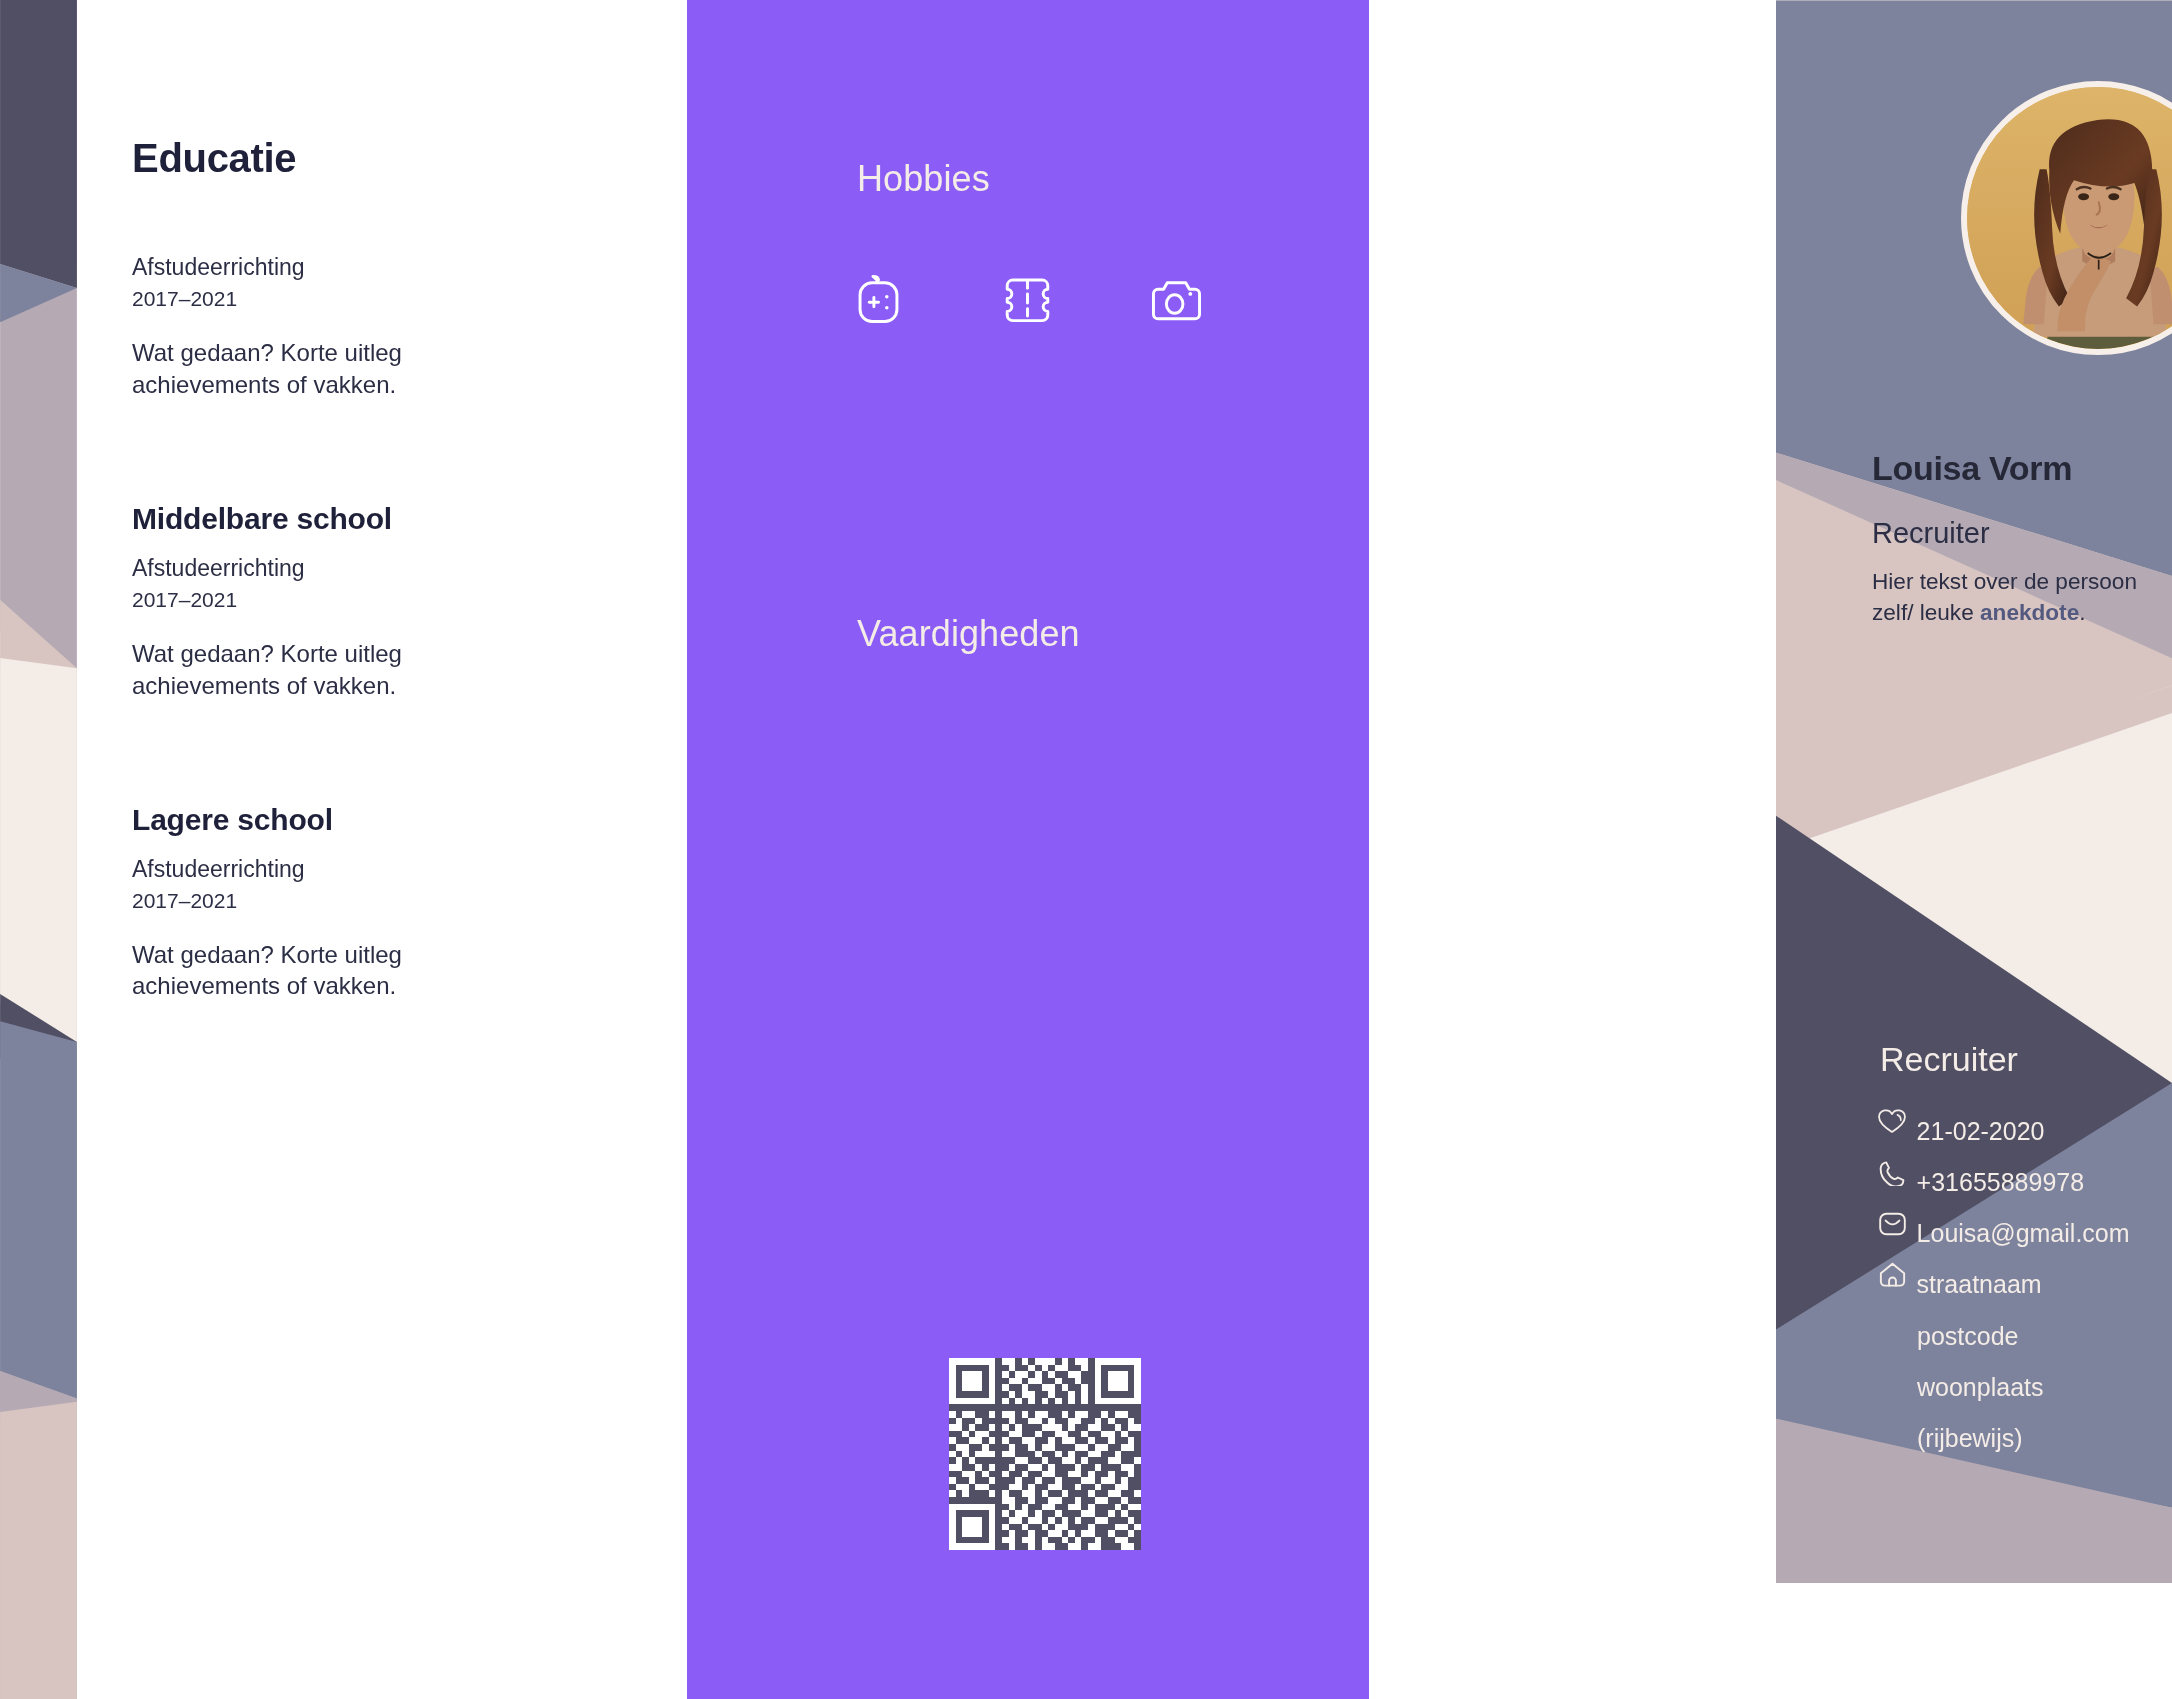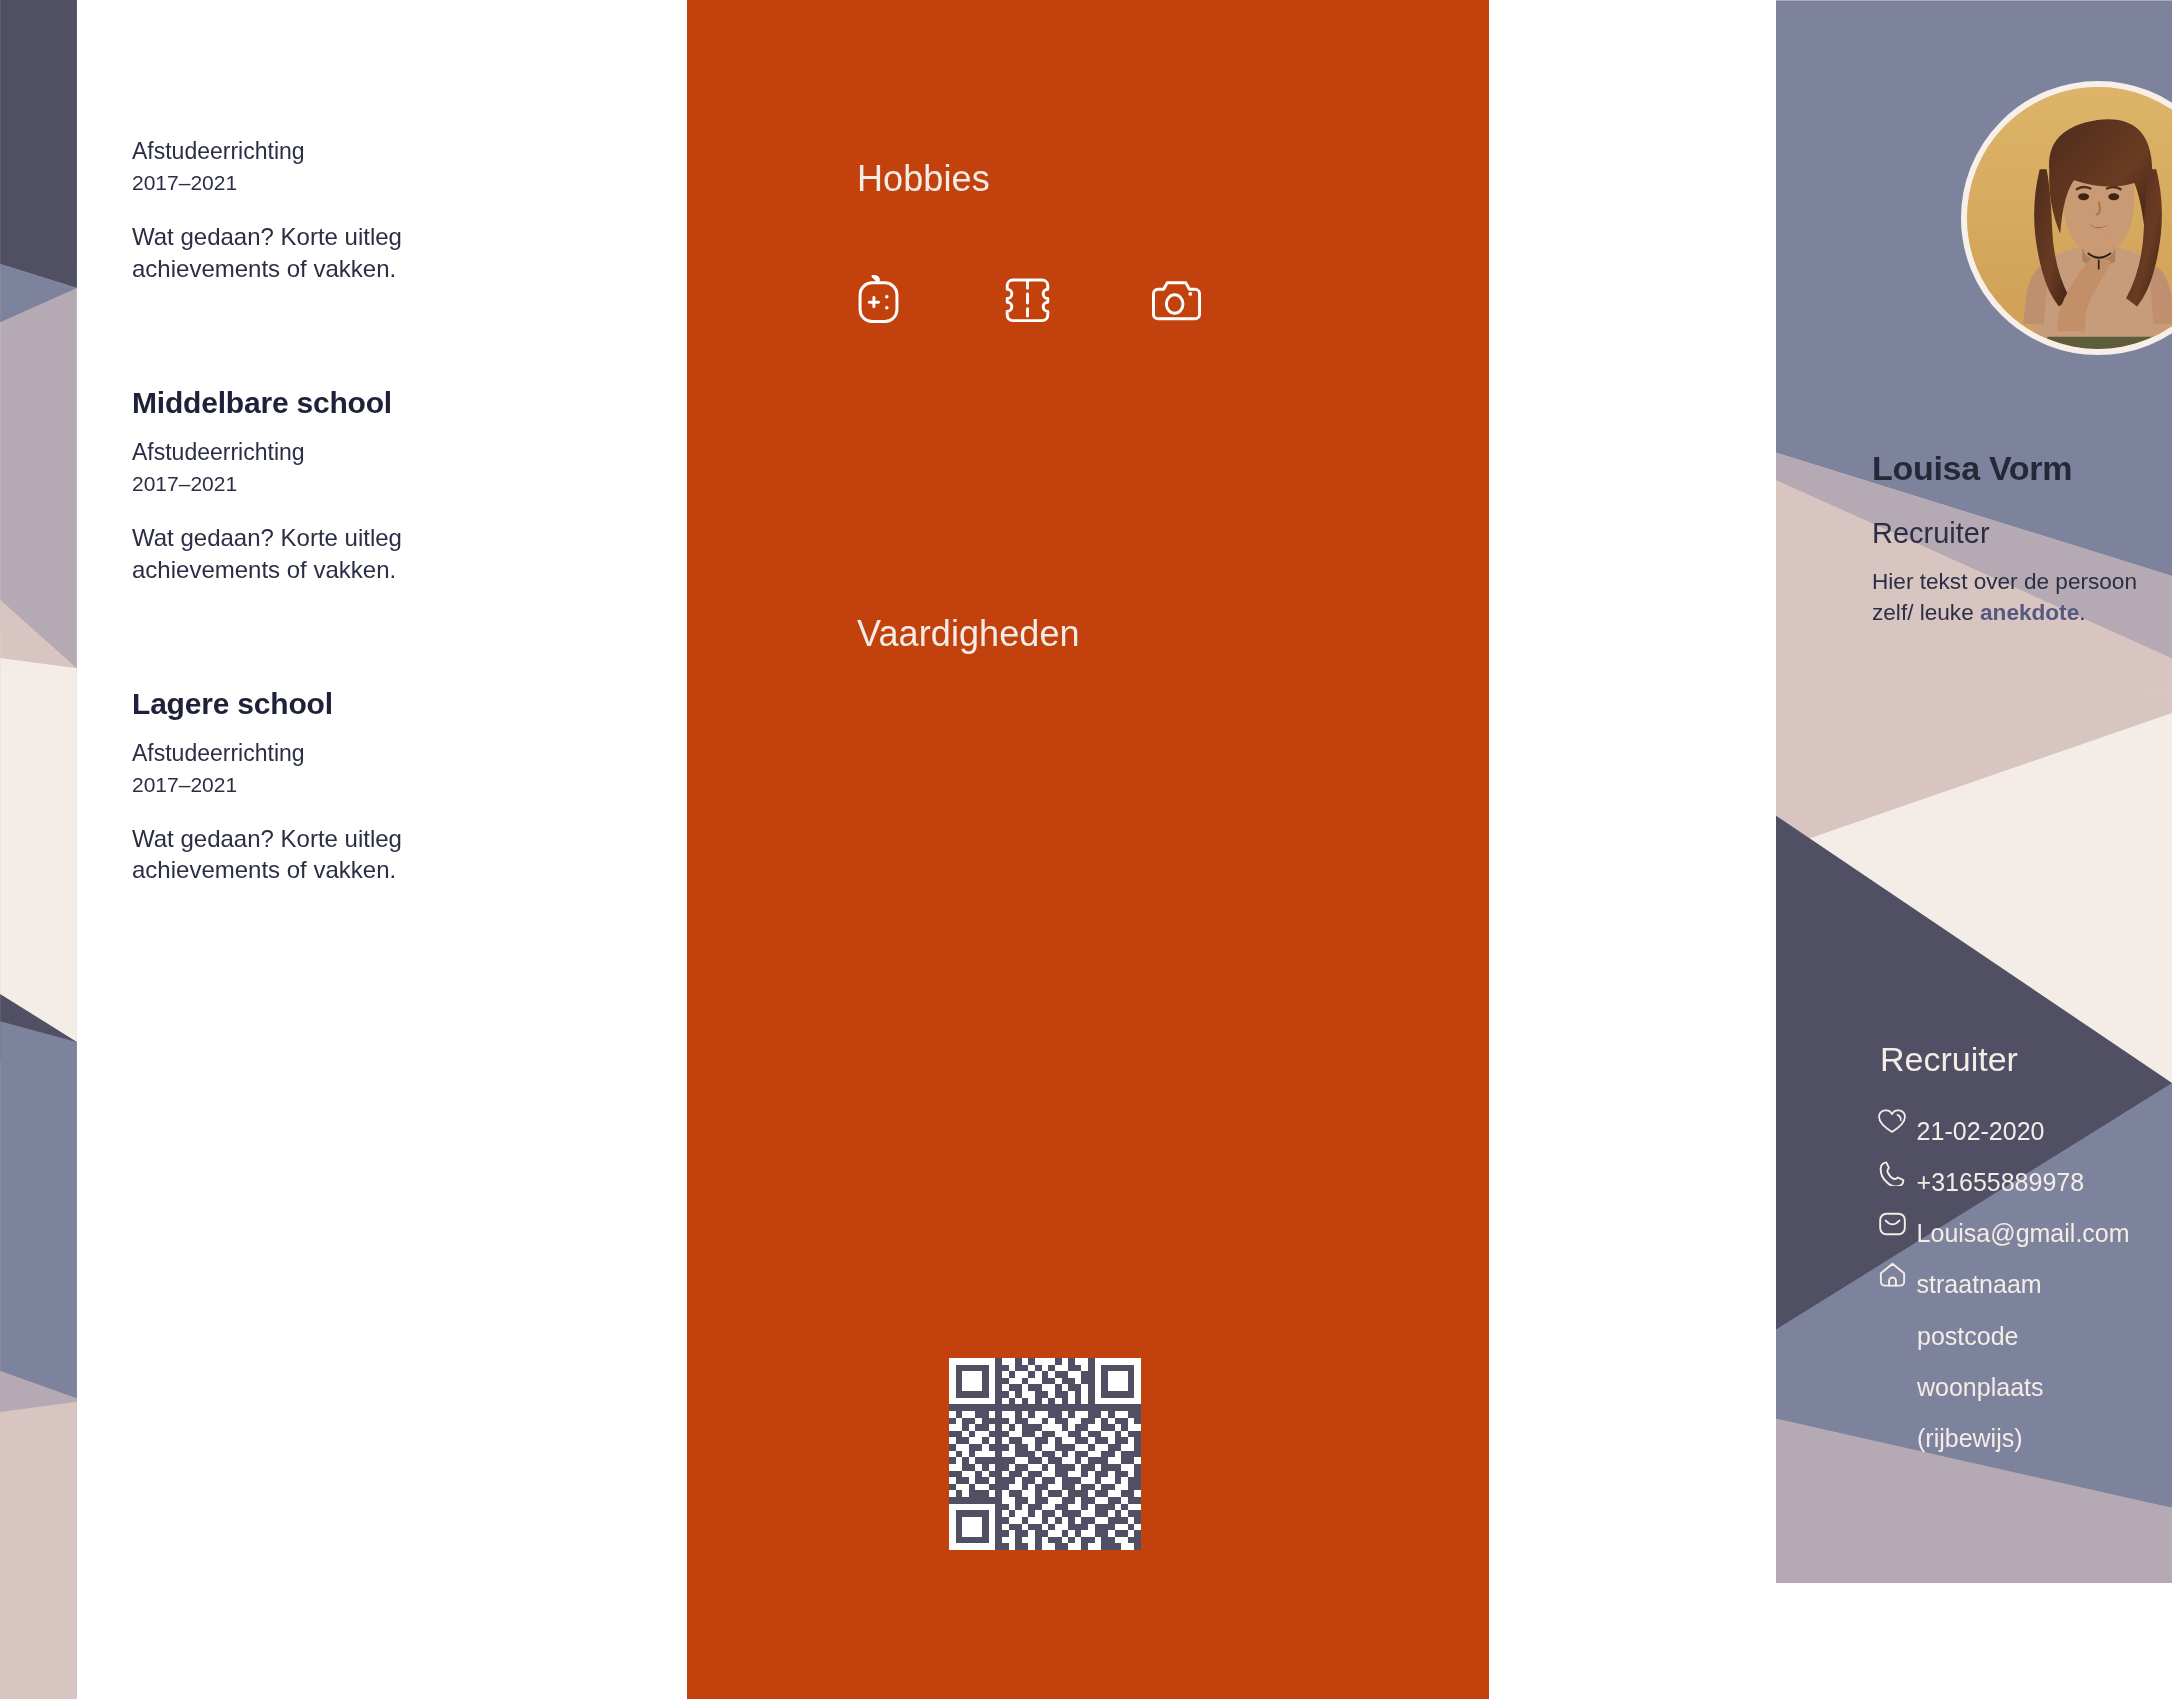--- a/index.html
+++ b/index.html
@@ -80,22 +80,22 @@
     color: #2b2e44;
     margin: 0;
     line-height: 1.32;
     max-width: 391px;
   }
 
   
   .panel-mid {
     position: absolute;
     left: 687px; top: 0;
-    width: 802px; height: 1700px;
-    background: #c2410c;
+    width: 682px; height: 1700px;
+    background: #8b5cf6;
   }
   .mid-hobbies-title {
     position: absolute;
     left: 170px; top: 158px;
     font-size: 36px;
     font-weight: 400;
     color: #f4ece6;
     letter-spacing: 0.1px;
     margin: 0;
   }
@@ -235,20 +235,21 @@
       <polygon points="0,1450 112,1520 0,1545" fill="#504f64"></polygon>
       <polygon points="0,1490 112,1520 112,2040 0,2000" fill="#7e839d"></polygon>
       <polygon points="0,2000 112,2040 112,2090 0,2070" fill="#b5aab4"></polygon>
       <polygon points="0,2060 112,2045 112,2480 0,2480" fill="#d8c5c2"></polygon>
     </svg>
   </div>
 
   <section class="panel-left">
     <div class="edu-wrap">
 
+      <h1 class="edu-title">Educatie</h1>
 
       <div class="edu-block">
         <p class="edu-field">Afstudeerrichting</p>
         <p class="edu-years">2017–2021</p>
         <p class="edu-desc">Wat gedaan? Korte uitleg achievements of vakken.</p>
       </div>
 
       <div class="edu-block">
         <h2 class="edu-school">Middelbare school</h2>
         <p class="edu-field">Afstudeerrichting</p>

